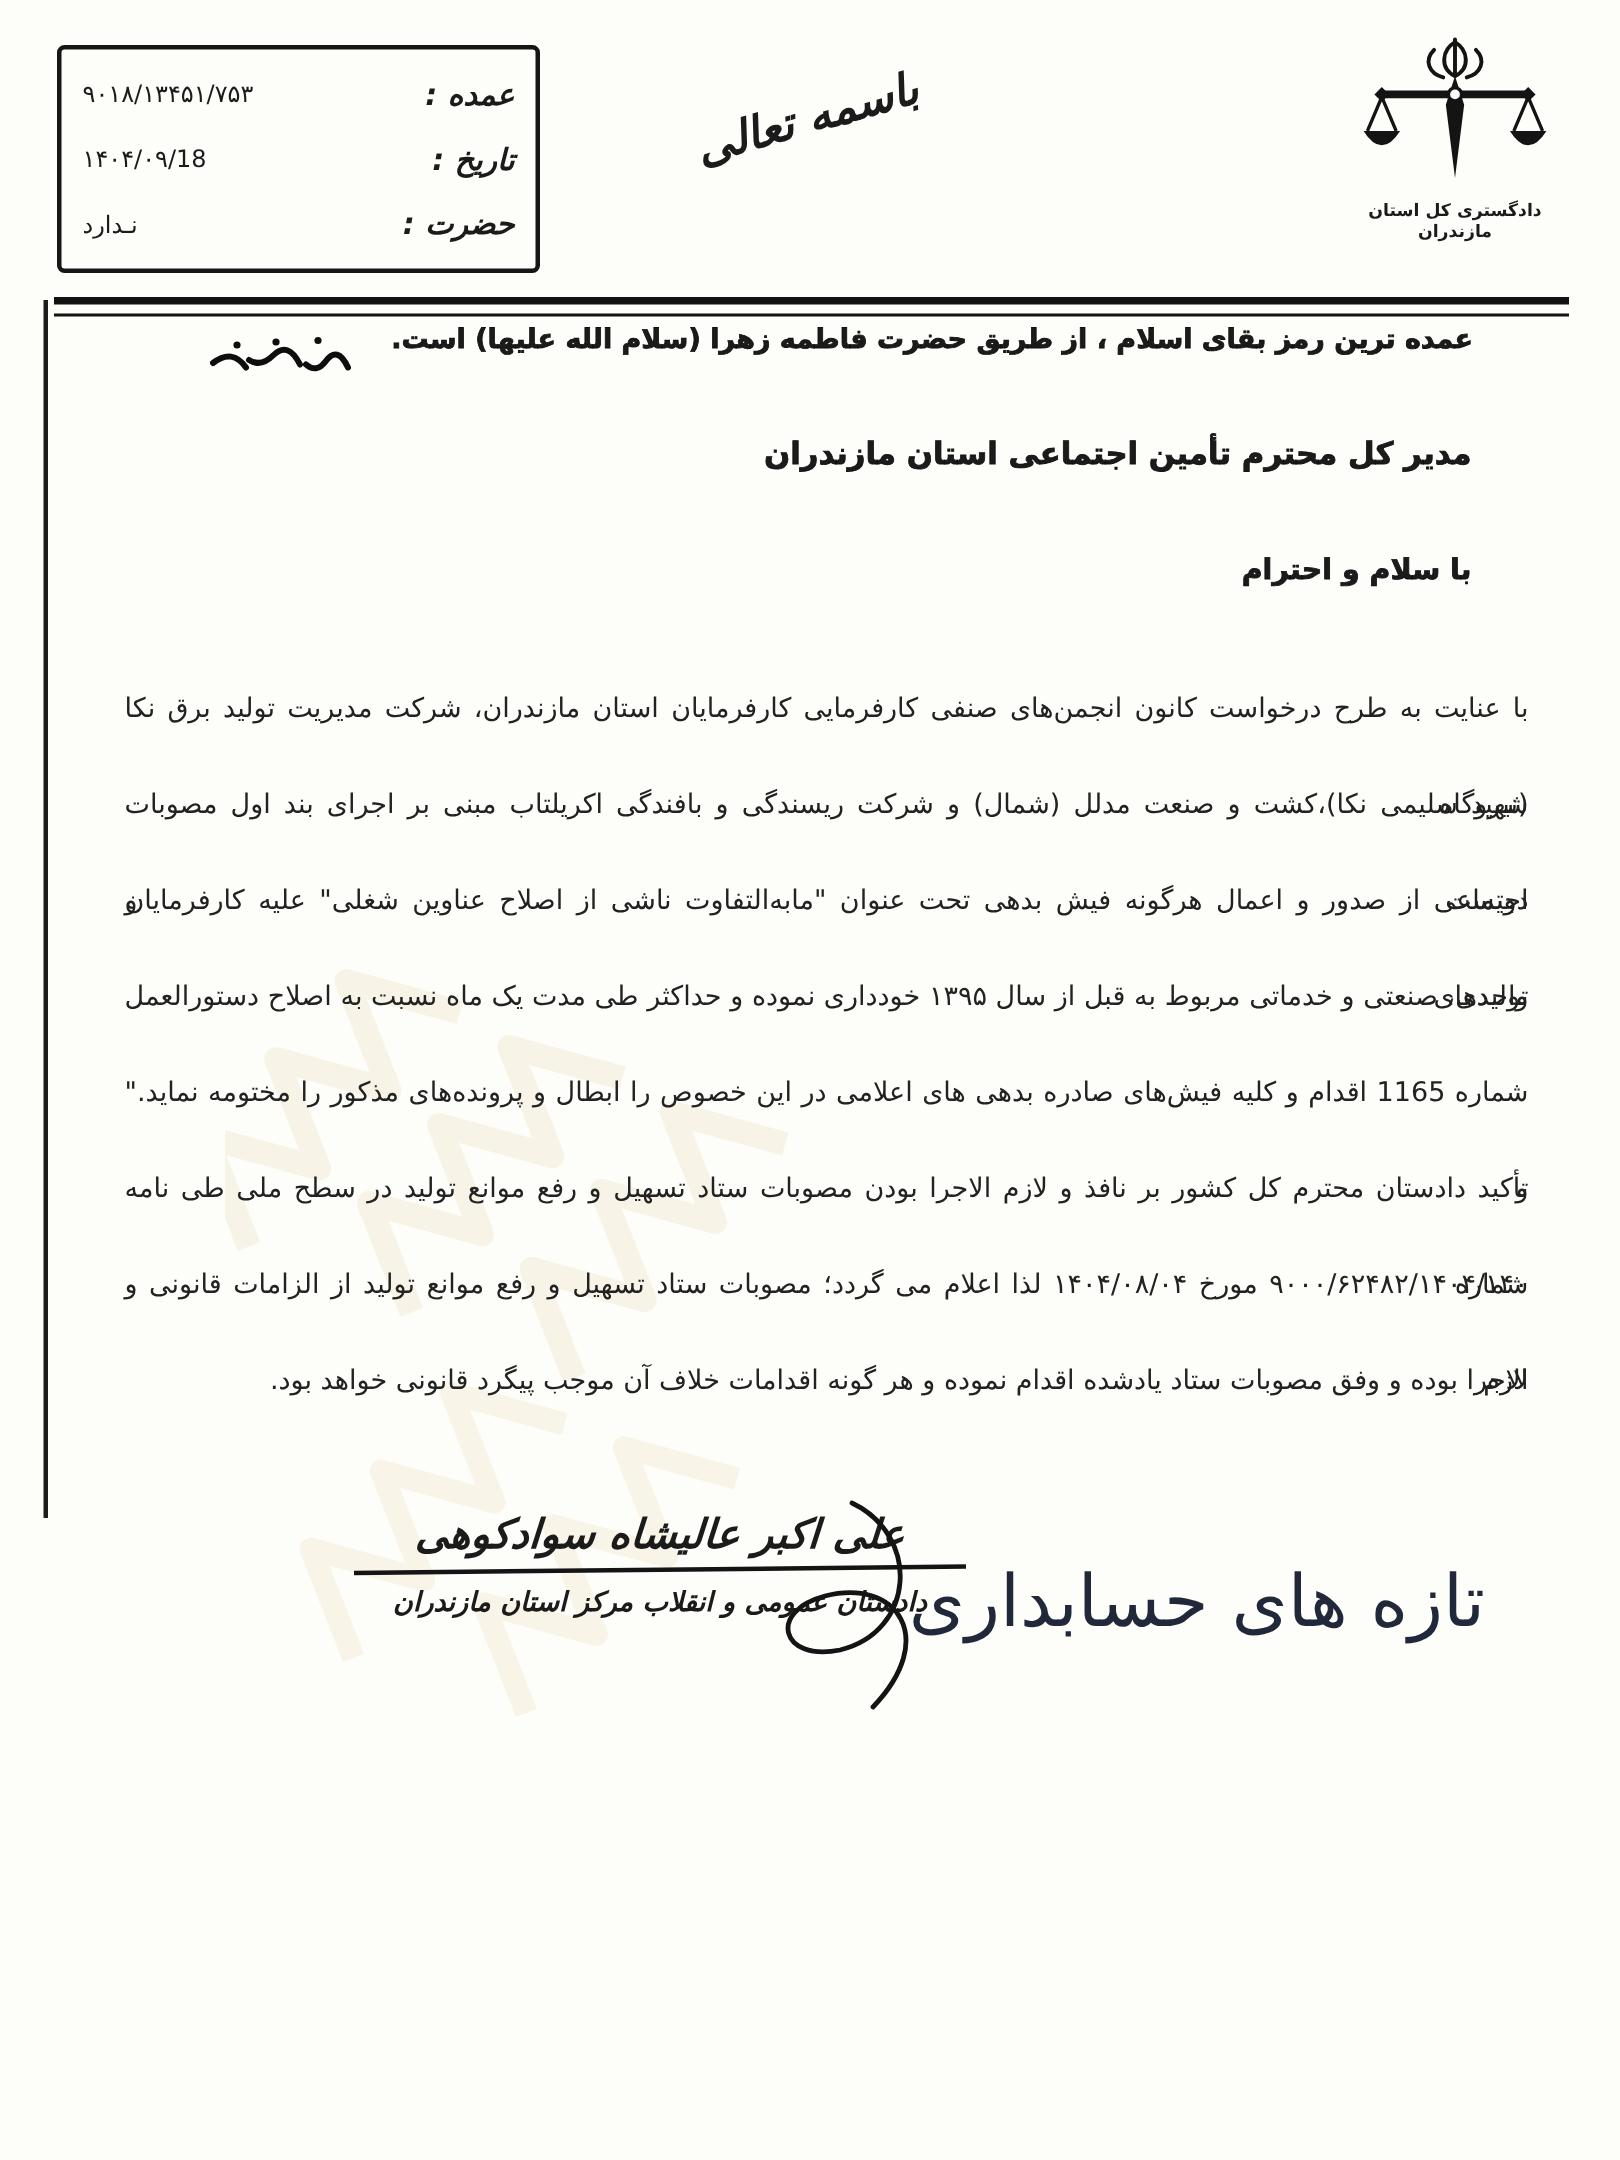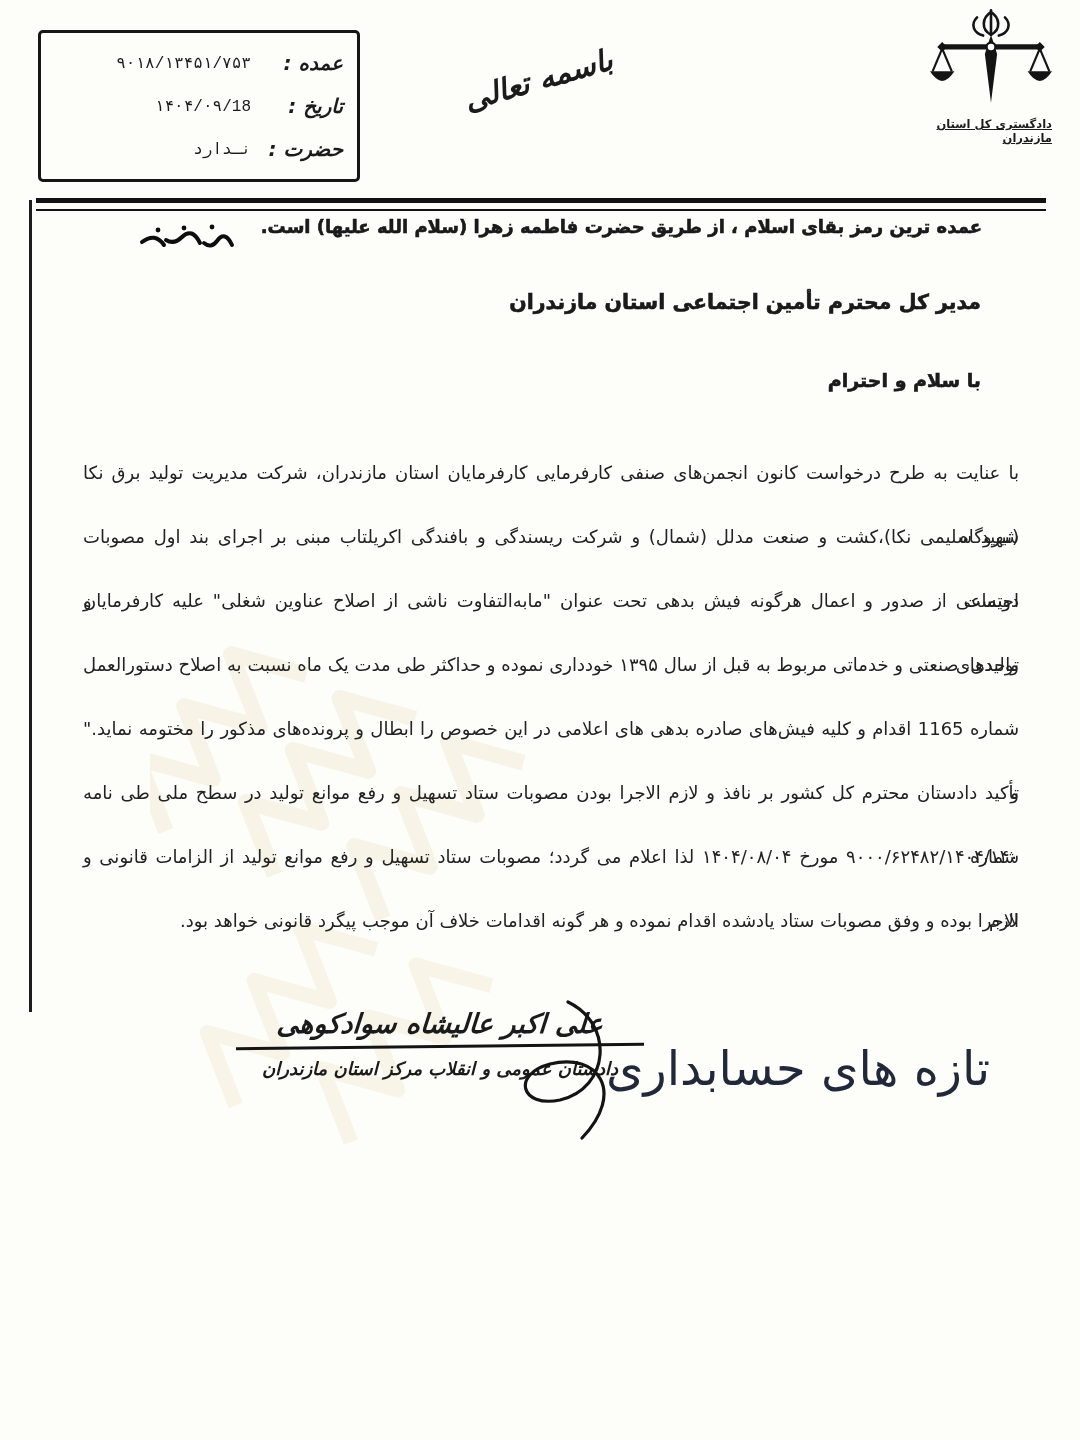--- a/index.html
+++ b/index.html
@@ -10,23 +10,23 @@
   }
   
   .meta-box{
     position:absolute;left:38px;top:30px;width:322px;height:152px;
     border:3px solid #161616;border-radius:5px;box-sizing:border-box;
     direction:rtl;display:flex;flex-direction:column;justify-content:space-around;
     padding:8px 14px;
   }
   .meta-row{display:flex;align-items:center;direction:rtl;}
   .meta-label{font-weight:bold;font-style:italic;font-size:20px;width:92px;white-space:nowrap;}
-  .meta-value{flex:1;text-align:right;font-size:16px;letter-spacing:2px;white-space:nowrap;font-family:Liberation Mono, monospace;}
+  .meta-value{flex:1;text-align:left;font-size:16px;letter-spacing:2px;white-space:nowrap;}
   
-  .emblem-wrap{position:absolute;right:28px;top:8px;width:164px;text-align:right;text-decoration:underline;}
+  .emblem-wrap{position:absolute;right:28px;top:24px;width:164px;text-align:center;}
   .emblem-caption{font-size:11.5px;font-weight:bold;margin-top:1px;direction:rtl;}
   
   .bismillah{
     position:absolute;left:462px;top:62px;font-size:30px;font-weight:bold;font-style:italic;
     transform:rotate(-16deg);direction:rtl;white-space:nowrap;
   }
   
   .rule-thick{position:absolute;left:36px;top:198px;width:1010px;height:5px;background:#121212;}
   .rule-thin{position:absolute;left:36px;top:209px;width:1010px;height:2px;background:#121212;}
   .left-edge{position:absolute;left:29px;top:200px;width:3px;height:812px;background:#1c1c1c;}

